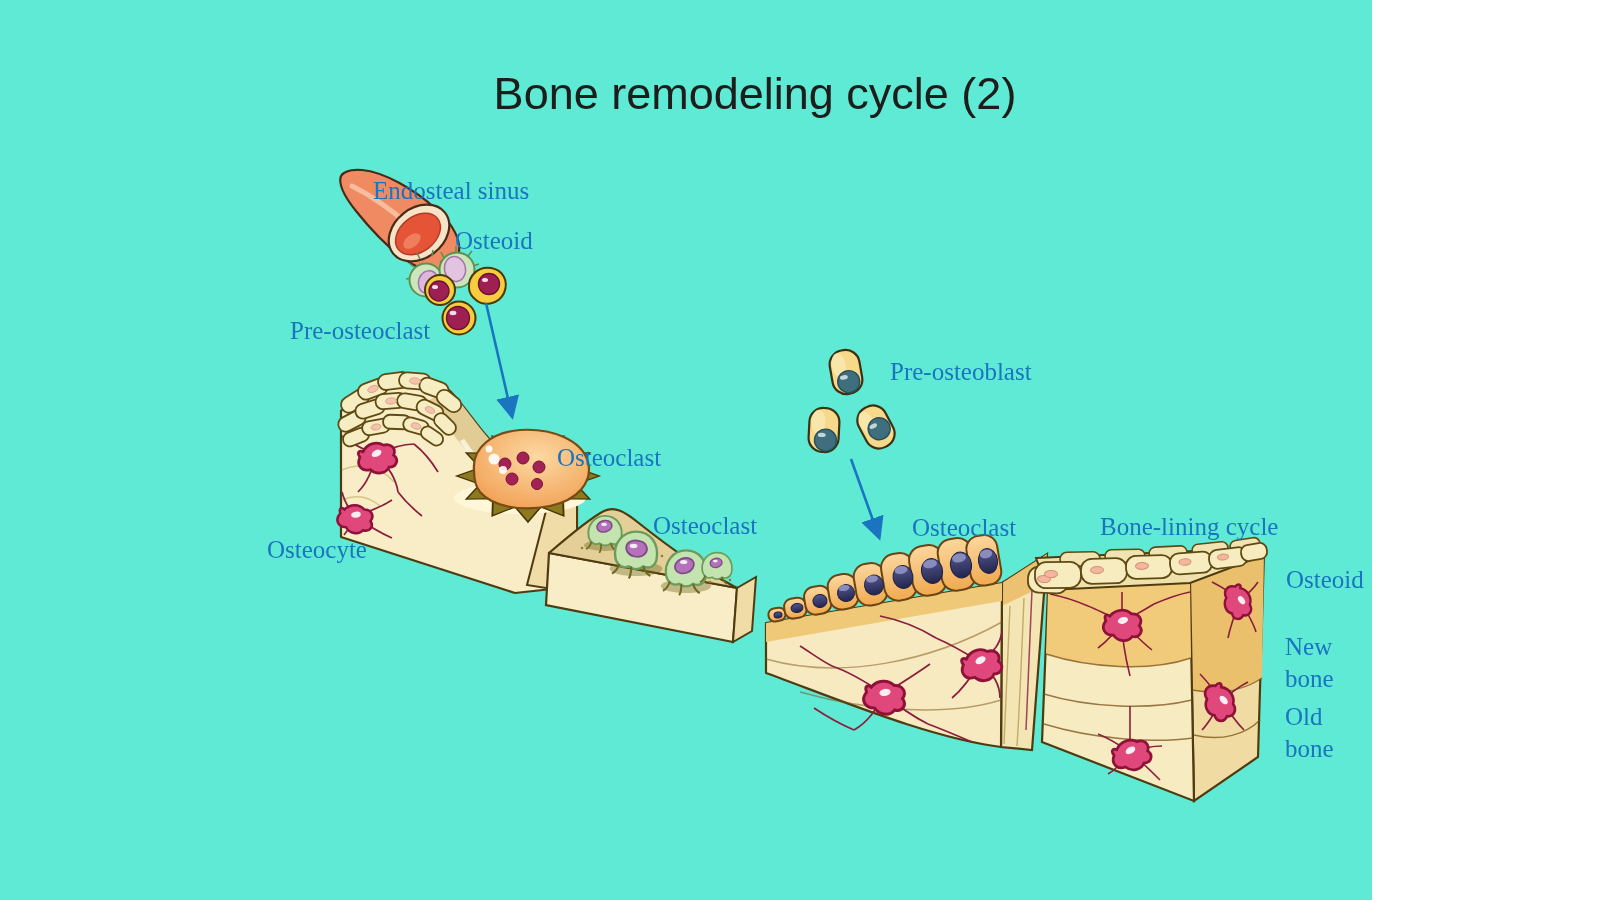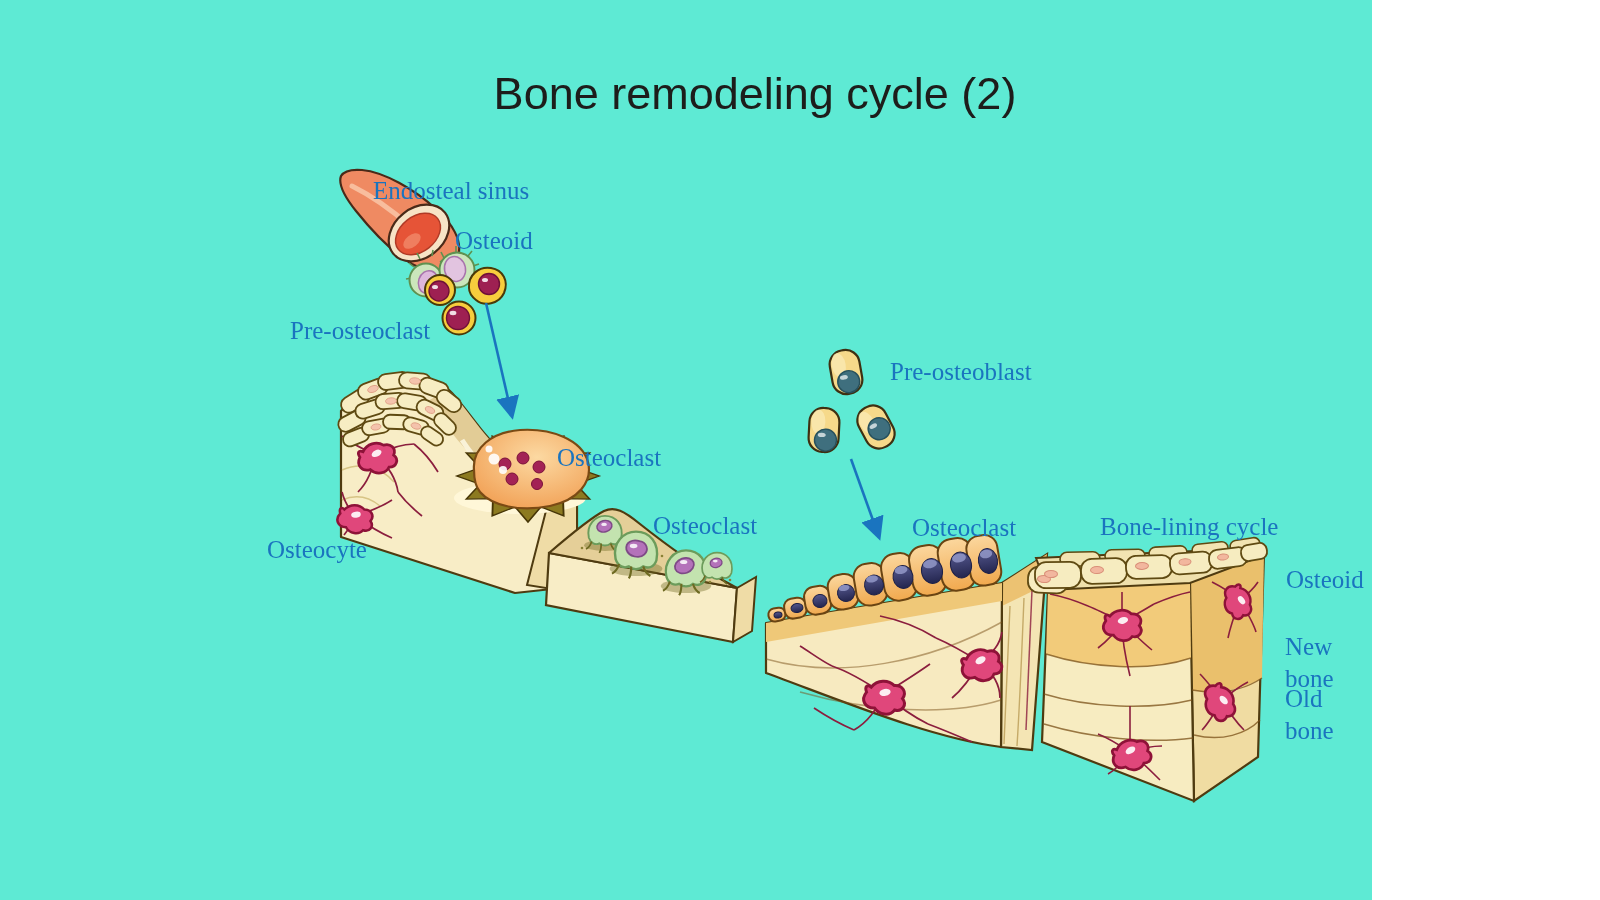--- a/index.html
+++ b/index.html
@@ -352,14 +352,14 @@
   <div class="diagram-label" style="left:455px;top:225px">Osteoid</div>
   <div class="diagram-label" style="left:290px;top:315px">Pre-osteoclast</div>
   <div class="diagram-label" style="left:557px;top:442px">Osteoclast</div>
   <div class="diagram-label" style="left:267px;top:534px">Osteocyte</div>
   <div class="diagram-label" style="left:653px;top:510px">Osteoclast</div>
   <div class="diagram-label" style="left:890px;top:356px">Pre-osteoblast</div>
   <div class="diagram-label" style="left:912px;top:512px">Osteoclast</div>
   <div class="diagram-label" style="left:1100px;top:511px">Bone-lining cycle</div>
   <div class="diagram-label" style="left:1286px;top:564px">Osteoid</div>
   <div class="diagram-label wrap" style="left:1285px;top:631px">New bone</div>
-  <div class="diagram-label wrap" style="left:1285px;top:683px">Old bone</div>
+  <div class="diagram-label wrap" style="left:1285px;top:701px">Old bone</div>
 </div>
 
 </body></html>

